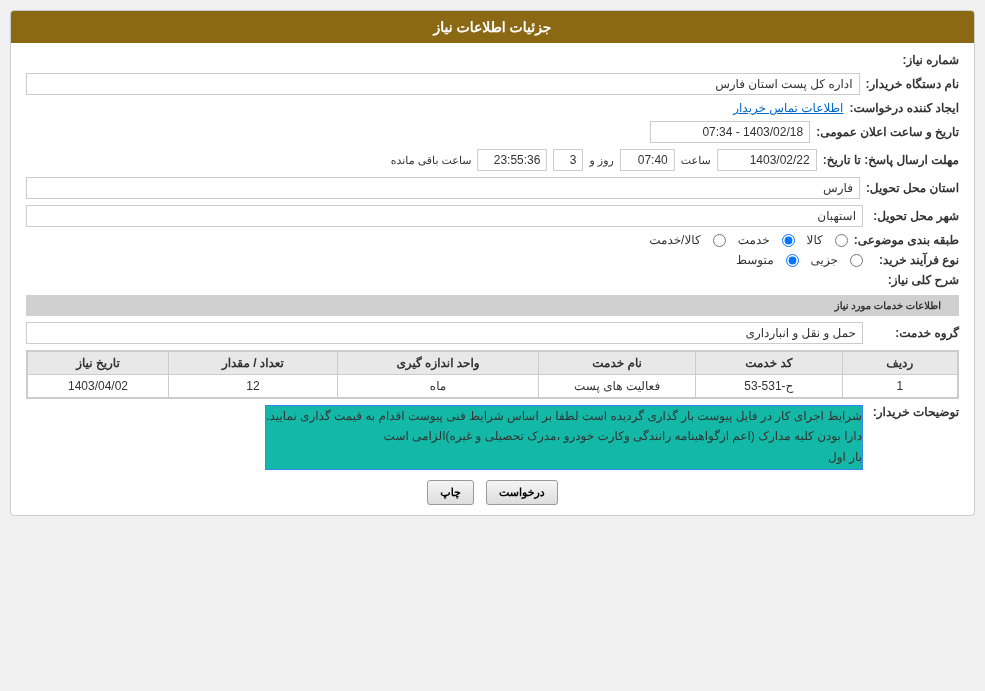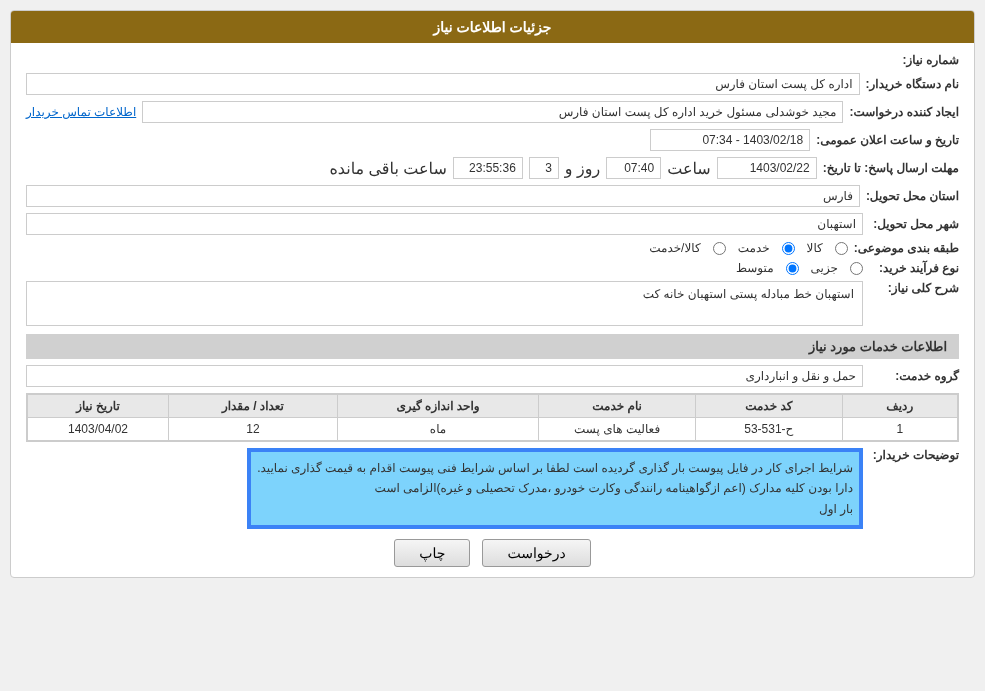--- a/index.html
+++ b/index.html
@@ -54,24 +54,24 @@
       flex: 1;
     }
     .field-box-value {
       border: 1px solid #ccc;
       background: #fff;
       padding: 3px 6px;
       min-height: 22px;
     }
     .section-title {
       background: #d0d0d0;
-      padding: 5px 12px;
+      padding: 5px 18px;
       font-weight: bold;
       margin: 8px 0 6px 0;
-      font-size: 13px;
+      font-size: 10px;
     }
     .table-wrapper {
       border: 1px solid #ccc;
       margin: 6px 0;
     }
     table {
       width: 100%;
       border-collapse: collapse;
       font-size: 12px;
     }
@@ -102,44 +102,44 @@
       align-items: center;
       gap: 12px;
     }
     .btn-group {
       display: flex;
       justify-content: center;
       gap: 12px;
       margin-top: 10px;
     }
     .btn {
-      padding: 5px 24px;
+      padding: 5px 12px;
       border: 1px solid #999;
       border-radius: 3px;
       cursor: pointer;
-      font-size: 14px;
+      font-size: 11px;
       font-family: Tahoma, Arial, sans-serif;
+      font-weight: bold;
     }
     .btn-back {
       background: linear-gradient(to bottom, #f5f5f5, #ddd);
     }
     .btn-print {
       background: linear-gradient(to bottom, #f5f5f5, #ddd);
     }
     .notes-box {
-      border: 4px solid #3b82f6;
-      padding: 6px;
-      background: #7dd3fc;
+      border: 1px solid #3b82f6;
+      background: #14b8a6;
       min-height: 65px;
       font-size: 12px;
       line-height: 1.7;
       direction: rtl;
     }
     .small-label {
-      font-size: 16px;
+      font-size: 11px;
       white-space: nowrap;
     }
   </style>
 </head>
 <body>
 
 <div class="page-wrapper">
   <div class="card">
     <div class="card-header">جزئیات اطلاعات نیاز</div>
     <div class="card-body">
@@ -149,21 +149,20 @@
         <span style="flex:1;"></span>
       </div>
 
       <div class="form-row">
         <span class="label">نام دستگاه خریدار:</span>
         <div class="field-box">اداره کل پست استان فارس</div>
       </div>
 
       <div class="form-row">
         <span class="label">ایجاد کننده درخواست:</span>
-        <div class="field-box" style="flex:2;">مجید خوشدلی مسئول خرید اداره کل پست استان فارس</div>
         <span class="link-text">اطلاعات تماس خریدار</span>
       </div>
 
       <div class="form-row">
         <span class="label">تاریخ و ساعت اعلان عمومی:</span>
         <div class="field-box-value" style="min-width:160px;">1403/02/18 - 07:34</div>
         <span style="flex:1;"></span>
       </div>
 
       <div class="form-row">
@@ -214,23 +213,20 @@
           </div>
           <div class="radio-item">
             <input type="radio" name="purchase_type" checked="" style="">
             <span>متوسط</span>
           </div>
         </div>
       </div>
 
       <div class="form-row" style="align-items:flex-start; margin-top:6px;">
         <span class="label">شرح کلی نیاز:</span>
-        <div style="flex:1; border:1px solid #ccc; background:#fff; min-height:45px; padding:5px 8px; position:relative;">
-          <div style="text-align:right;">استهبان خط مبادله پستی استهبان خانه کت</div>
-        </div>
       </div>
 
       <div class="section-title">اطلاعات خدمات مورد نیاز</div>
 
       <div class="form-row">
         <span class="label">گروه خدمت:</span>
         <div class="field-box">حمل و نقل و انبارداری</div>
       </div>
 
       <div class="table-wrapper">

